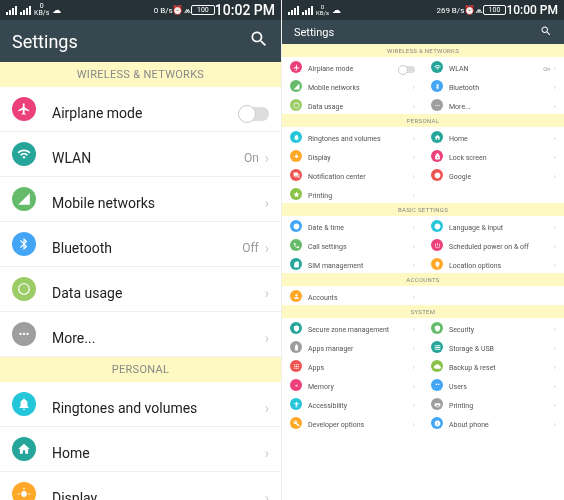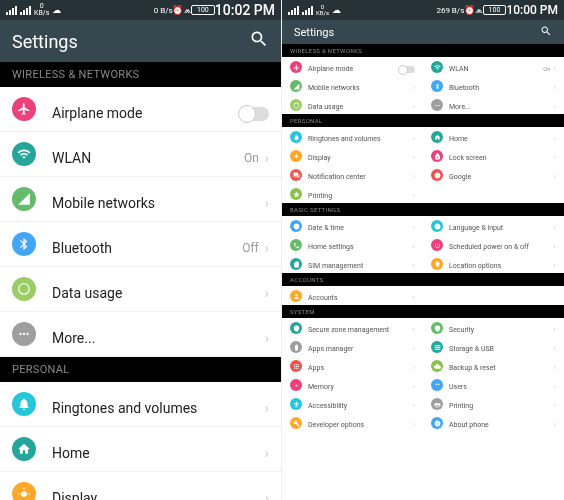--- a/index.html
+++ b/index.html
@@ -9,21 +9,21 @@
 .phone-right { width: 282px; }
 .statusbar { background: #263238; color: #fff; height: 20px; display: flex; align-items: center; padding: 0 6px; font-size: 9px; justify-content: space-between; }
 .sb-left { display: flex; align-items: center; gap: 3px; }
 .sb-right { display: flex; align-items: center; }
 .sb-right .speed { font-size: 8px; }
 .sb-right .time { font-size: 14px; font-weight: 500; }
 .appbar { background: #37474f; color: #fff; display: flex; align-items: center; justify-content: space-between; padding: 0 12px; }
 .phone-left .appbar { height: 42px; font-size: 18px; }
 .phone-right .appbar { height: 24px; font-size: 11px; }
 .content { flex: 1; overflow: hidden; background: #fff; }
-.section-head { background: #000000; color: #888; font-size: 11px; padding: 6px 12px; letter-spacing: 0.3px; }
+.section-head { background: #fef9c3; color: #888; font-size: 11px; padding: 6px 12px; letter-spacing: 0.3px; text-align: center; }
 .phone-right .section-head { font-size: 6px; padding: 3px 8px; }
 .row { display: flex; align-items: flex-end; padding: 10px 12px; border-bottom: 1px solid #f0f0f0; }
 .phone-right .cols { display: flex; }
 .phone-right .col { width: 50%; }
 .phone-right .row { padding: 3px 8px; border-bottom: none; min-height: 19px; }
 .icon-circle { width: 24px; height: 24px; border-radius: 50%; display: flex; align-items: center; justify-content: center; flex-shrink: 0; margin-right: 16px; }
 .phone-right .icon-circle { width: 12px; height: 12px; margin-right: 6px; }
 .icon-circle svg { width: 14px; height: 14px; fill: #fff; }
 .phone-right .icon-circle svg { width: 7px; height: 7px; }
 .label { flex: 1; font-size: 14px; color: #222; }
@@ -398,21 +398,21 @@
             <div class="trail">
               <span class="chev">›</span>
             </div>
           </div>
           <div class="row">
             <div class="icon-circle bg-green">
               <svg viewBox="0 0 24 24">
                 <path d="M6.62 10.79c1.44 2.83 3.76 5.14 6.59 6.59l2.2-2.2c.27-.27.67-.36 1.02-.24 1.12.37 2.33.57 3.57.57.55 0 1 .45 1 1V20c0 .55-.45 1-1 1-9.39 0-17-7.61-17-17 0-.55.45-1 1-1h3.5c.55 0 1 .45 1 1 0 1.25.2 2.45.57 3.57.11.35.03.74-.25 1.02l-2.2 2.2z"></path>
               </svg>
             </div>
-            <div class="label">Home settings</div>
+            <div class="label">Call settings</div>
             <div class="trail">
               <span class="chev">›</span>
             </div>
           </div>
           <div class="row">
             <div class="icon-circle bg-teal">
               <svg viewBox="0 0 24 24">
                 <path d="M19.99 4c0-1.1-.89-2-1.99-2h-8L4 8v12c0 1.1.9 2 2 2h12.01c1.1 0 1.99-.9 1.99-2l-.01-16z"></path>
               </svg>
             </div>

